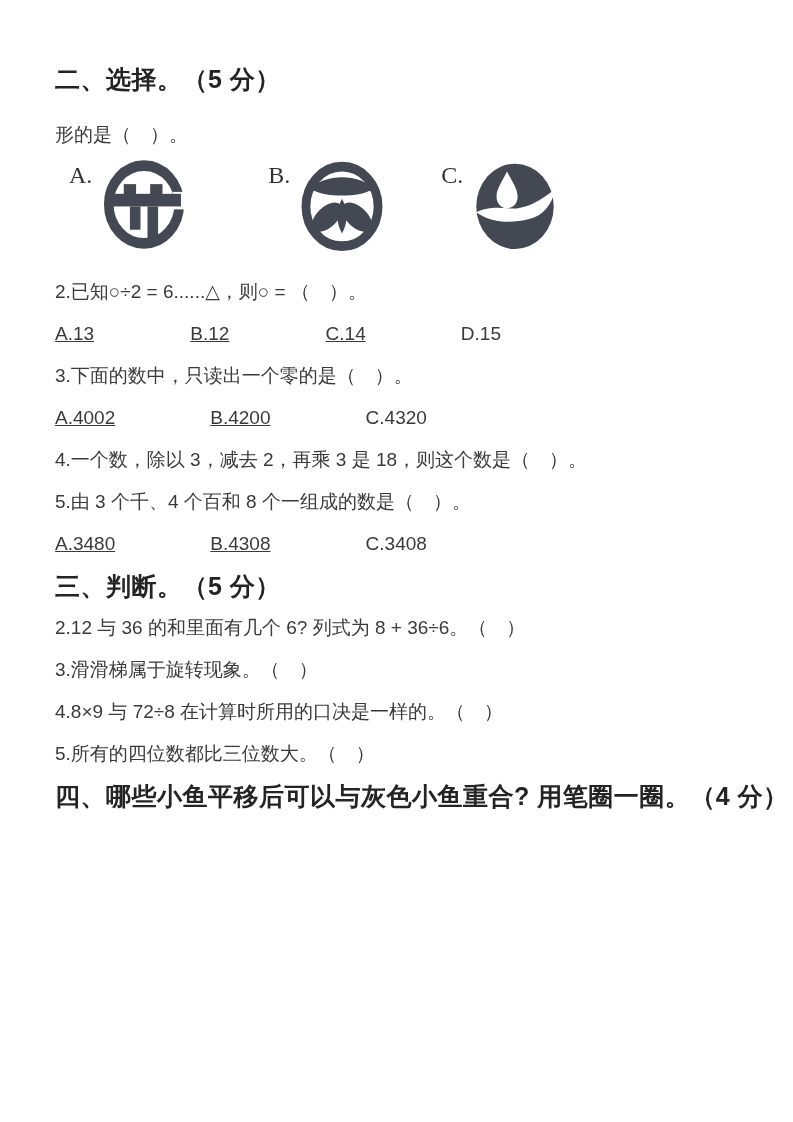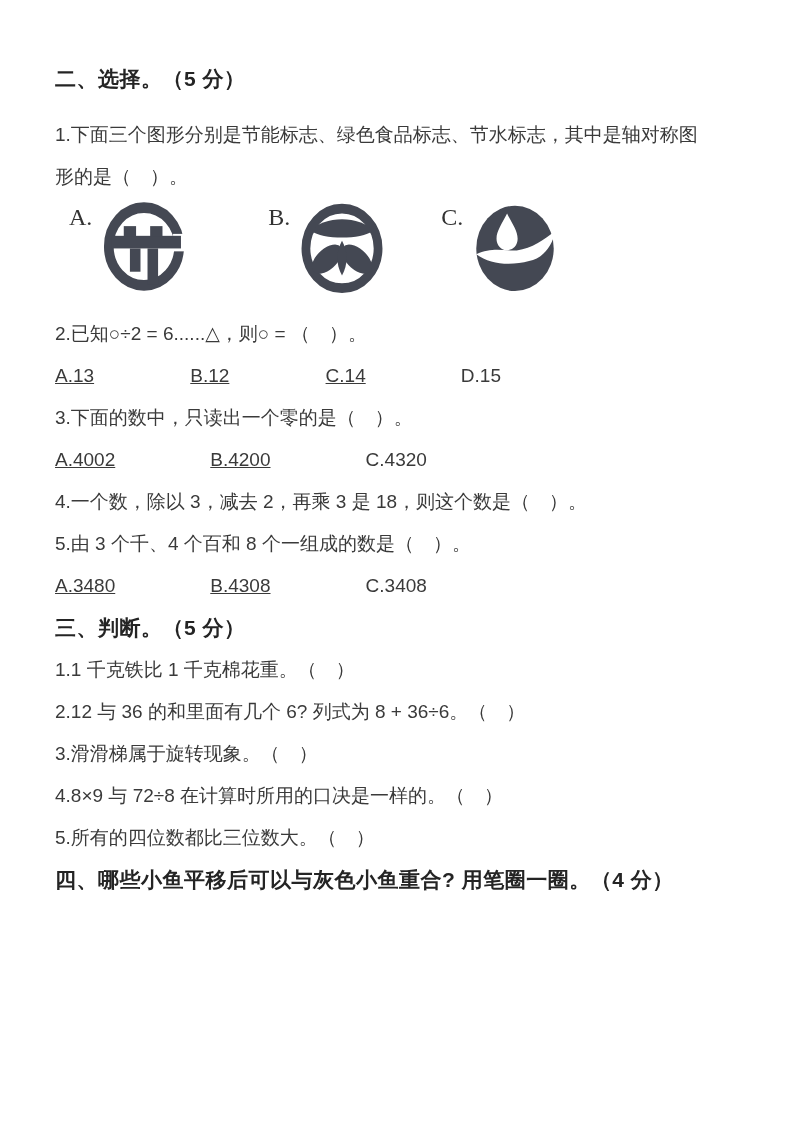--- a/index.html
+++ b/index.html
@@ -12,21 +12,21 @@
   .page {
     position: relative;
     width: 793px; height: 1122px;
     box-sizing: border-box;
     padding: 58px 50px 0 55px;
     color: #3a3a3a;
     font-size: 19px;
   }
   .row { margin: 0; height: 42px; line-height: 42px; white-space: nowrap; }
   h2.sec {
-    font-size: 21px;
+    font-size: 25px;
     font-weight: 700;
     color: #242424;
     letter-spacing: 0.5px;
   }
   #sec-choice { margin-bottom: 14px; }
 
   .logo-row {
     display: flex;
     align-items: flex-start;
     height: 97px;
@@ -48,21 +48,20 @@
   .w130 { width: 130px; text-decoration: underline; }
   .w150 { width: 150px; text-decoration: underline; }
 </style>
 </head>
 <body>
 
 <div class="page">
 
   <h2 class="row sec" id="sec-choice">二、选择。（5 分）</h2>
 
-  <p class="row">1.下面三个图形分别是节能标志、绿色食品标志、节水标志，其中是轴对称图</p>
   <p class="row">形的是（　）。</p>
 
   <div class="logo-row">
 
     <span class="logo-label lbl-a">A.</span>
     <svg class="logo" width="88" height="97" viewBox="0 0 100 100" preserveAspectRatio="none">
       <circle cx="50" cy="50" r="40" fill="none" stroke="#444853" stroke-width="11"></circle>
       <rect x="83" y="37" width="17" height="18" fill="#ffffff"></rect>
       <rect x="13" y="39" width="79" height="13" fill="#444853"></rect>
       <rect x="27" y="29" width="14" height="11" fill="#444853"></rect>
@@ -107,21 +106,20 @@
 
   <p class="row">5.由 3 个千、4 个百和 8 个一组成的数是（　）。</p>
   <p class="row">
     <span class="opt w150">A.3480</span>
     <span class="opt w150">B.4308</span>
     <span class="opt">C.3408</span>
   </p>
 
   <h2 class="row sec">三、判断。（5 分）</h2>
 
-  <p class="row">1.1 千克铁比 1 千克棉花重。（　）</p>
   <p class="row">2.12 与 36 的和里面有几个 6? 列式为 8 + 36÷6。（　）</p>
   <p class="row">3.滑滑梯属于旋转现象。（　）</p>
   <p class="row">4.8×9 与 72÷8 在计算时所用的口决是一样的。（　）</p>
   <p class="row">5.所有的四位数都比三位数大。（　）</p>
 
   <h2 class="row sec">四、哪些小鱼平移后可以与灰色小鱼重合? 用笔圈一圈。（4 分）</h2>
 
 </div>
 
 </body></html>

